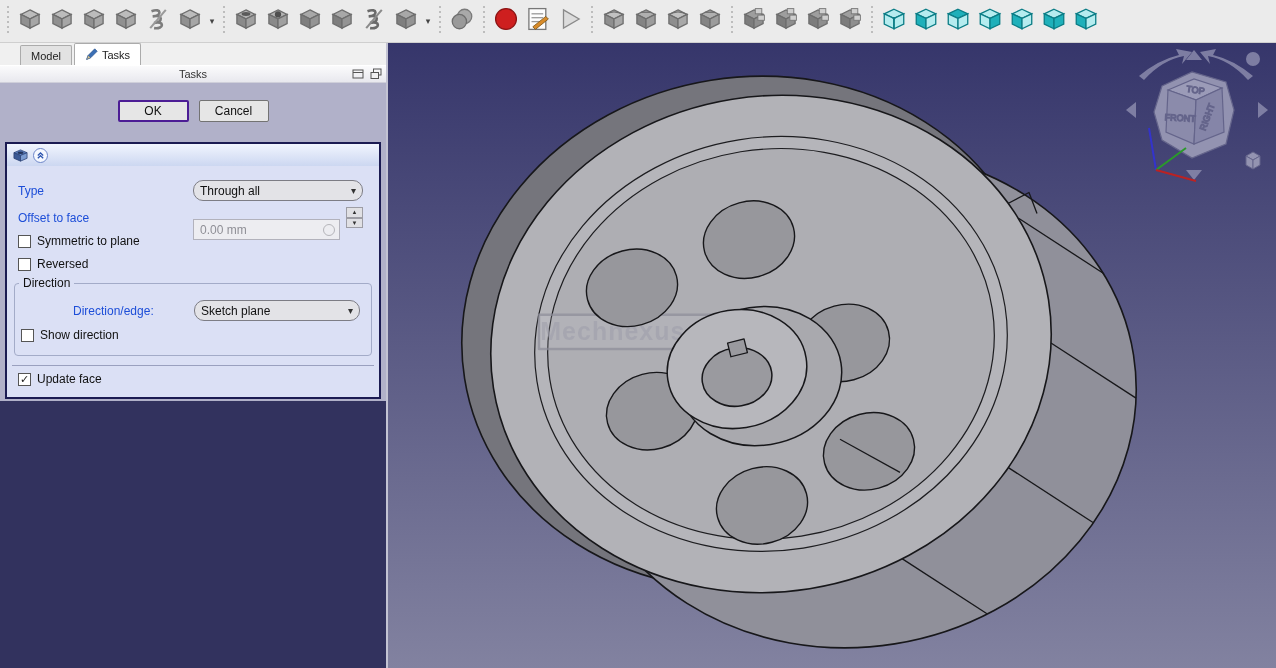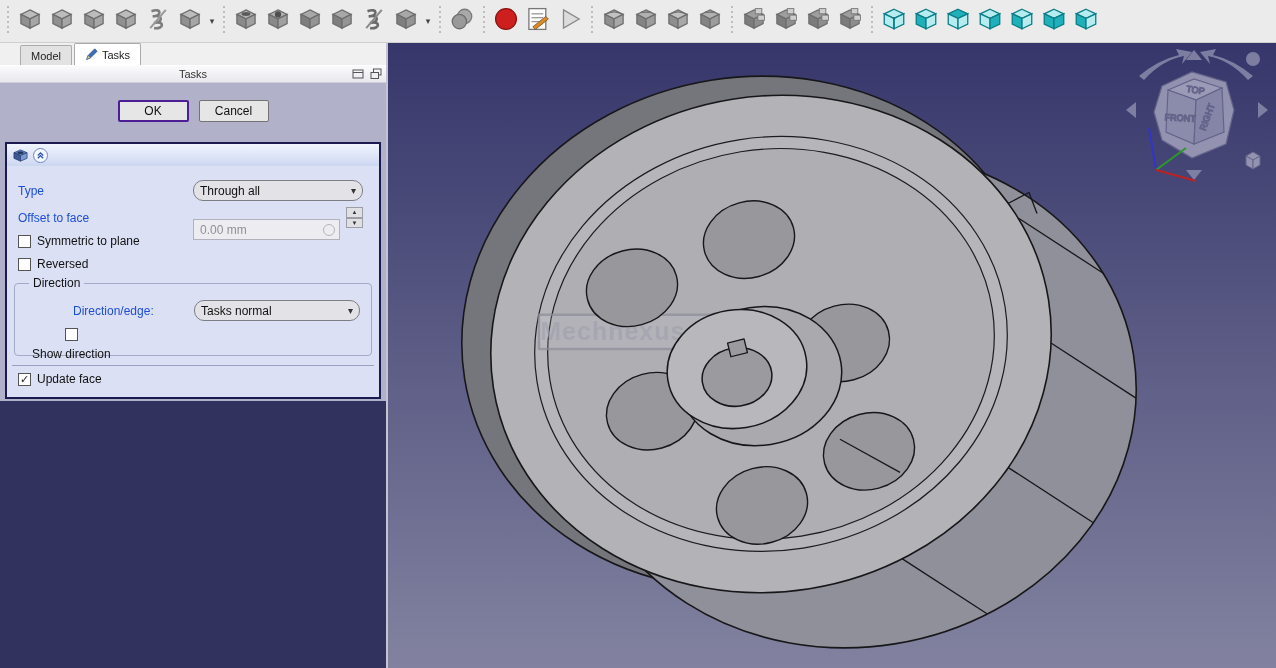--- a/index.html
+++ b/index.html
@@ -50,21 +50,21 @@
   .dlg-label { position:absolute; font-size:12px; color:#1d4ed8; }
   .combo { position:absolute; height:21px; background:#e3e3e7; border:1px solid #7d7d85; border-radius:10px; display:flex; align-items:center; font-size:12px; color:#111; padding-left:6px; }
   .combo .chev { margin-left:auto; padding-right:6px; color:#333; font-size:10px; }
   .spinfield { position:absolute; height:21px; background:#ededf1; border:1px solid #b2b2bc; display:flex; align-items:center; font-size:12px; color:#8f8f96; padding-left:6px; }
   .spinfield .fx { margin-left:auto; margin-right:4px; width:12px; height:12px; border:1.5px solid #b5b5ba; border-radius:50%; }
   .spinner { position:absolute; width:17px; height:21px; display:flex; flex-direction:column; }
   .spinner div { flex:1; background:#e0e0e4; border:1px solid #9d9da5; display:flex; align-items:center; justify-content:center; font-size:6px; color:#333; }
   .cb { position:absolute; display:flex; align-items:center; gap:6px; font-size:12px; color:#111; }
   .cb .box { width:13px; height:13px; background:#fff; border:1px solid #555; display:flex; align-items:center; justify-content:center; font-size:11px; color:#222; line-height:1; }
   .groupbox { position:absolute; left:7px; right:7px; top:139px; height:73px; border:1px solid #a3abc8; border-radius:4px; }
-  .groupbox .legend { position:absolute; top:-8px; left:14px; background:#dbe0f5; padding:0 4px; font-size:12px; color:#111; }
+  .groupbox .legend { position:absolute; top:-8px; left:4px; background:#dbe0f5; padding:0 4px; font-size:12px; color:#111; }
   .hsep { position:absolute; left:5px; right:5px; top:221px; border-top:1px solid #9aa0bf; }
 
   
   #viewport { flex:1; position:relative; min-width:0; }
   #viewport > svg.scene { position:absolute; inset:0; width:100%; height:100%; display:block; }
   #navcluster { position:absolute; top:5px; right:4px; width:150px; height:140px; }
 </style>
 </head>
 <body>
 
@@ -391,24 +391,24 @@
             </div>
             <div class="cb" style="left:11px; top:113px;text-align:right;">
               <span class="box"></span>
               <span>Reversed</span>
             </div>
 
             <div class="groupbox">
               <span class="legend">Direction</span>
               <span class="dlg-label" style="left:17px; top:20px;margin-left:41px;">Direction/edge:</span>
               <div class="combo" style="left:179px; top:16px; width:166px;">
-                <span>Tasks normal</span>
+                <span>Sketch plane</span>
                 <span class="chev">▾</span>
               </div>
-              <div class="cb" style="left:17px; top:44px;flex-direction:column;">
+              <div class="cb" style="left:6px; top:44px;">
                 <span class="box"></span>
                 <span>Show direction</span>
               </div>
             </div>
 
             <div class="hsep"></div>
 
             <div class="cb" style="left:11px; top:228px;">
               <span class="box">✓</span>
               <span>Update face</span>

